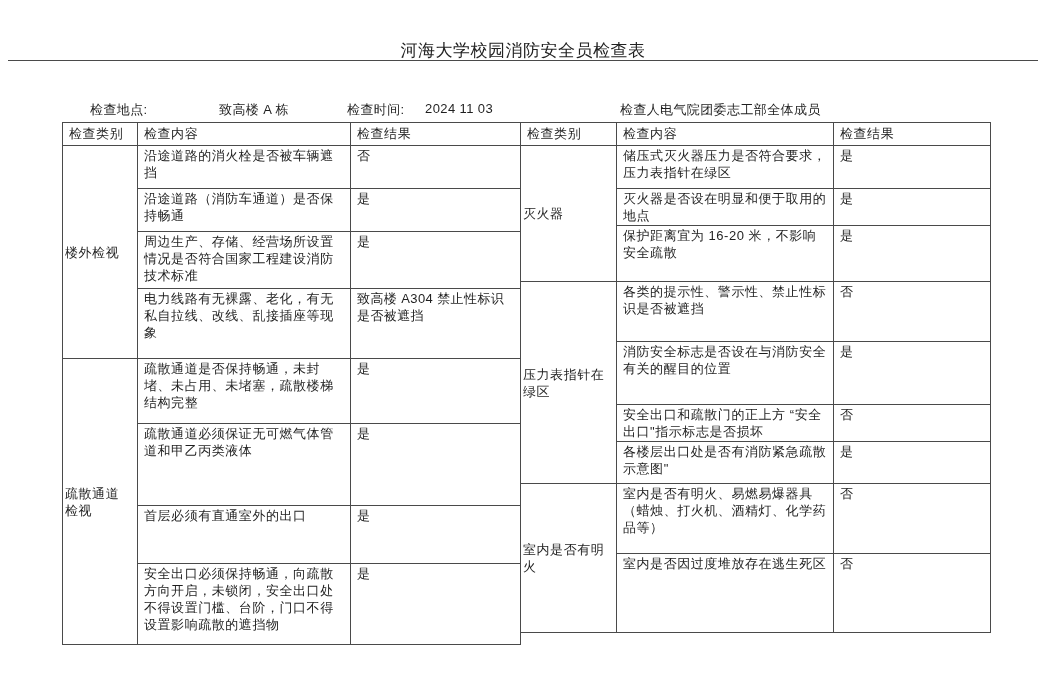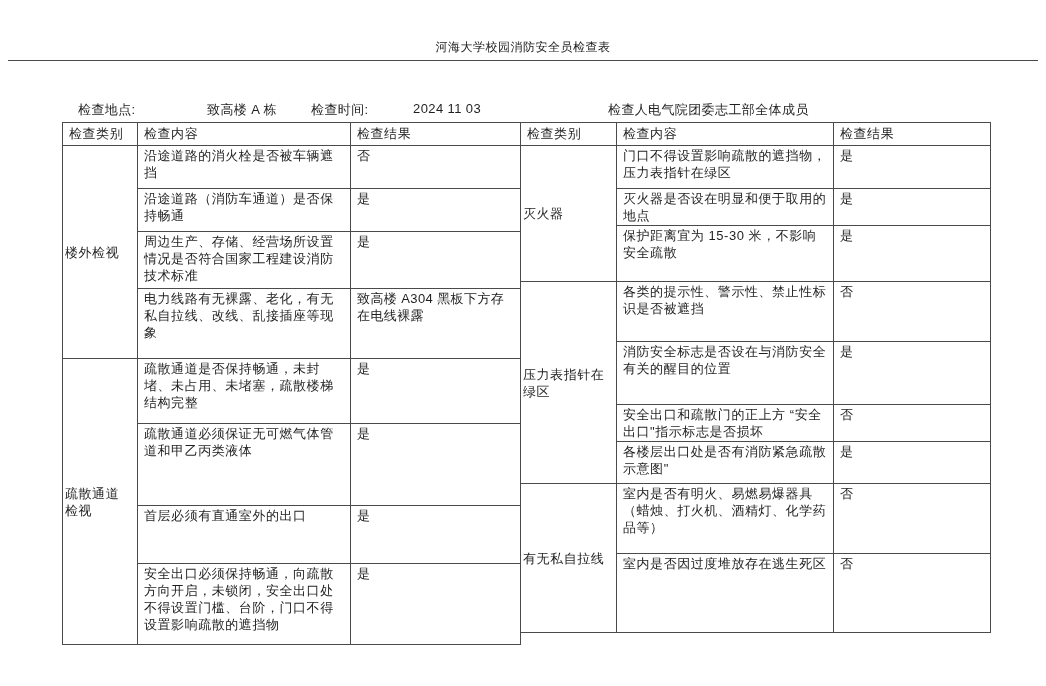--- a/index.html
+++ b/index.html
@@ -7,34 +7,34 @@
     position:relative;
     width:1046px;height:686px;
     background:#ffffff;
     font-family:"Liberation Sans","DejaVu Sans",sans-serif;
     color:#1f1f1f;
     overflow:hidden;
   }
   .doc-title{
     position:absolute;top:39px;left:0;width:100%;
     text-align:center;
-    font-size:12px;
+    font-size:17px;
     letter-spacing:0.5px;
     color:#222;
   }
   .head-rule{
     position:absolute;top:60px;left:8px;right:8px;
     border-top:1px solid #4a4a4a;
     height:0;
   }
   .info-row{position:absolute;top:101px;left:0;width:100%;height:18px;font-size:13px;}
-  .info-row span{position:absolute;white-space:nowrap;letter-spacing:0.4px;}
+  .info-row span{position:absolute;white-space:nowrap;letter-spacing:0.4px;margin-left:12px;}
   .lbl-location{left:78px;}
   .val-location{left:207px;}
-  .lbl-time{left:311px;}
+  .lbl-time{left:335px;}
   .val-time{left:413px;}
   .lbl-inspector{left:608px;text-align:center;}
   .val-inspector{left:648px;}
   .tables{
     position:absolute;top:122px;left:62px;
     display:flex;align-items:flex-start;
   }
   table{
     border-collapse:collapse;
     table-layout:fixed;
@@ -99,21 +99,21 @@
       <tr style="height:43px">
         <td>沿途道路（消防车通道）是否保持畅通</td>
         <td class="result">是</td>
       </tr>
       <tr style="height:57px">
         <td>周边生产、存储、经营场所设置情况是否符合国家工程建设消防技术标准</td>
         <td class="result">是</td>
       </tr>
       <tr style="height:70px">
         <td>电力线路有无裸露、老化，有无私自拉线、改线、乱接插座等现象</td>
-        <td class="result">致高楼 A304 黑板下方存在电线裸露</td>
+        <td class="result">致高楼 A304 禁止性标识是否被遮挡</td>
       </tr>
       <tr style="height:65px">
         <td class="cat" rowspan="4">疏散通道检视</td>
         <td>疏散通道是否保持畅通，未封堵、未占用、未堵塞，疏散楼梯结构完整</td>
         <td class="result">是</td>
       </tr>
       <tr style="height:82px">
         <td>疏散通道必须保证无可燃气体管道和甲乙丙类液体</td>
         <td class="result">是</td>
       </tr>
@@ -135,50 +135,50 @@
           <col style="width:157px">
         </colgroup>
       <tbody>
           <tr style="height:23px">
         <th>检查类别</th>
         <th>检查内容</th>
         <th>检查结果</th>
       </tr>
       <tr style="height:43px">
         <td class="cat" rowspan="3">灭火器</td>
-        <td>门口不得设置影响疏散的遮挡物，压力表指针在绿区</td>
+        <td>储压式灭火器压力是否符合要求，压力表指针在绿区</td>
         <td class="result">是</td>
       </tr>
       <tr style="height:31px">
         <td>灭火器是否设在明显和便于取用的地点</td>
         <td class="result">是</td>
       </tr>
       <tr style="height:56px">
-        <td>保护距离宜为 15-30 米，不影响安全疏散</td>
+        <td>保护距离宜为 16-20 米，不影响安全疏散</td>
         <td class="result">是</td>
       </tr>
       <tr style="height:60px">
         <td class="cat" rowspan="4">压力表指针在绿区</td>
         <td>各类的提示性、警示性、禁止性标识是否被遮挡</td>
         <td class="result">否</td>
       </tr>
       <tr style="height:63px">
         <td>消防安全标志是否设在与消防安全有关的醒目的位置</td>
         <td class="result">是</td>
       </tr>
       <tr style="height:36px">
         <td>安全出口和疏散门的正上方 “安全出口"指示标志是否损坏</td>
         <td class="result">否</td>
       </tr>
       <tr style="height:42px">
         <td>各楼层出口处是否有消防紧急疏散示意图"</td>
         <td class="result">是</td>
       </tr>
       <tr style="height:70px">
-        <td class="cat" rowspan="2">有无私自拉线</td>
+        <td class="cat" rowspan="2">室内是否有明火</td>
         <td>室内是否有明火、易燃易爆器具（蜡烛、打火机、酒精灯、化学药品等）</td>
         <td class="result">否</td>
       </tr>
       <tr style="height:79px">
         <td>室内是否因过度堆放存在逃生死区</td>
         <td class="result">否</td>
       </tr>
     </tbody>
       </table>
 

